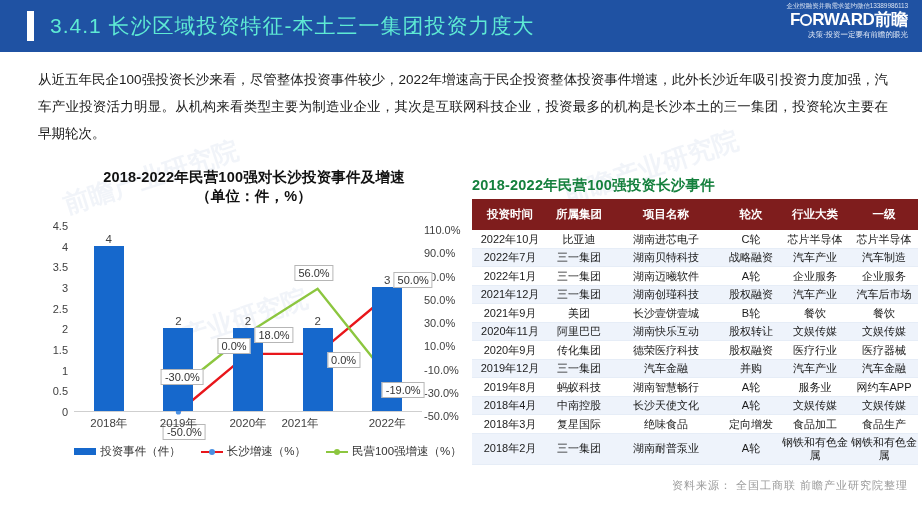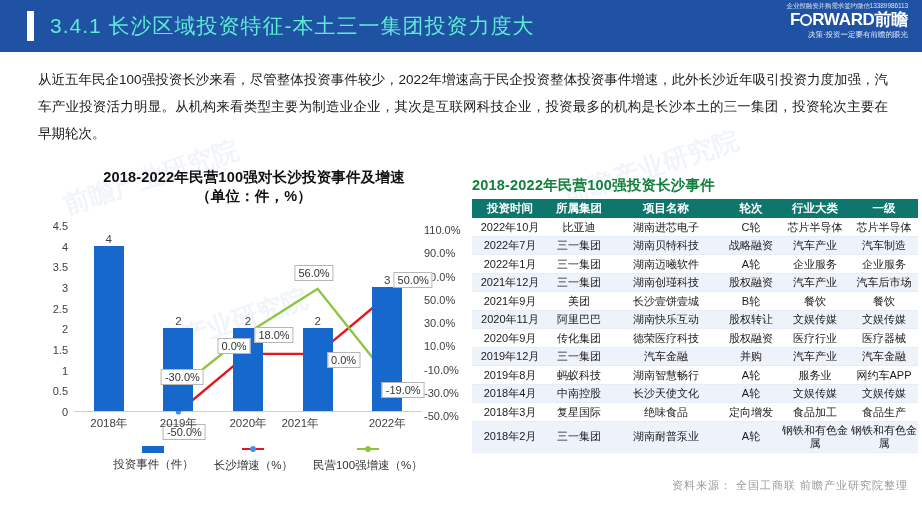--- a/index.html
+++ b/index.html
@@ -97,21 +97,21 @@
   }
   .xtick {
     position: absolute; font-size: 11.5px; color: #404040;
     transform: translateX(-50%); white-space: nowrap;
   }
 
   .legend {
     position: absolute; left: 24px; top: 228px; width: 420px;
     display: flex; justify-content: center; align-items: center; gap: 20px;
   }
-  .legend-item { display: flex; align-items: center; gap: 4px; font-size: 11.5px; color: #333; white-space: nowrap; flex-direction: column; }
+  .legend-item { display: flex; align-items: center; gap: 4px; font-size: 11.5px; color: #333; white-space: nowrap; }
   .lg-bar { width: 22px; height: 7px; background: #1668CC; }
   .lg-line { position: relative; width: 22px; height: 10px; }
   .lg-line i {
     position: absolute; left: 0; top: 4px; width: 22px; height: 2.2px; display: block;
   }
   .lg-line b {
     position: absolute; left: 8px; top: 2px; width: 6px; height: 6px;
     border-radius: 50%; display: block;
   }
 
@@ -119,22 +119,22 @@
   .table-panel { position: absolute; left: 472px; top: 176px; width: 446px; }
   .table-title {
     text-align: left; font-size: 14.5px; font-weight: bold; color: #15803d;
     margin-bottom: 4px; letter-spacing: 0.2px;
   }
   table.data {
     width: 446px; border-collapse: collapse; table-layout: fixed;
     font-size: 11px; color: #1a1a1a;
   }
   table.data thead th {
-    background: #0f766e; color: #ffffff; font-weight: bold;
-    font-size: 11.5px; padding: 2px 1px; text-align: center;
+    background: #7f1d1d; color: #ffffff; font-weight: bold;
+    font-size: 11.5px; padding: 8px 1px; text-align: center;
     border: none;
   }
   table.data tbody td {
     text-align: center; padding: 2.5px 1px; line-height: 12.5px;
     border-bottom: 1px solid #e6edf7;
   }
   table.data tbody tr:nth-child(even) { background: #eef3fb; }
   table.data tbody tr:nth-child(odd) { background: #ffffff; }
 
   .source {

